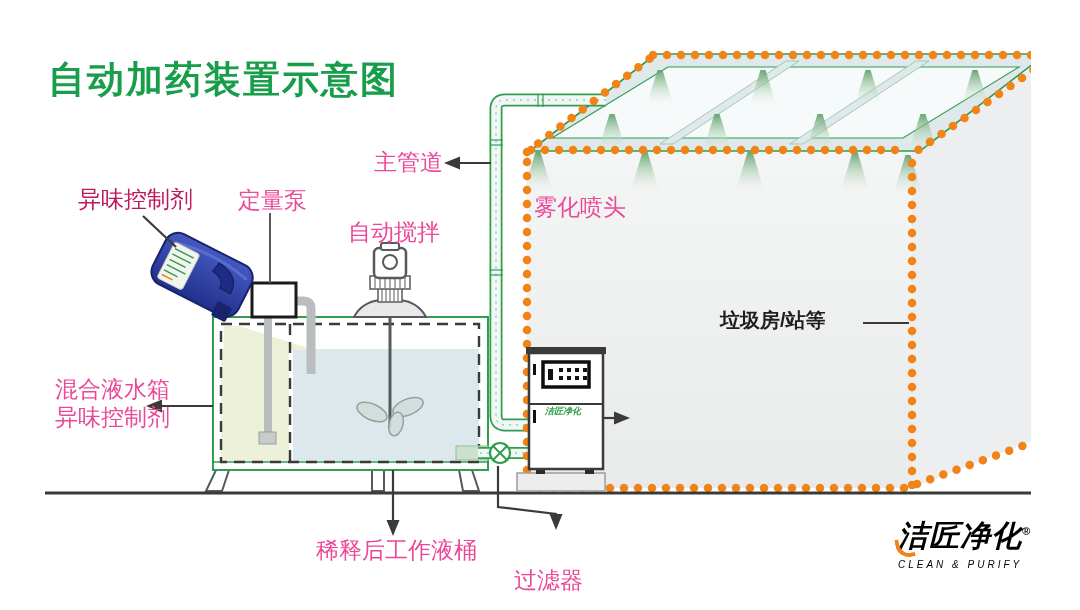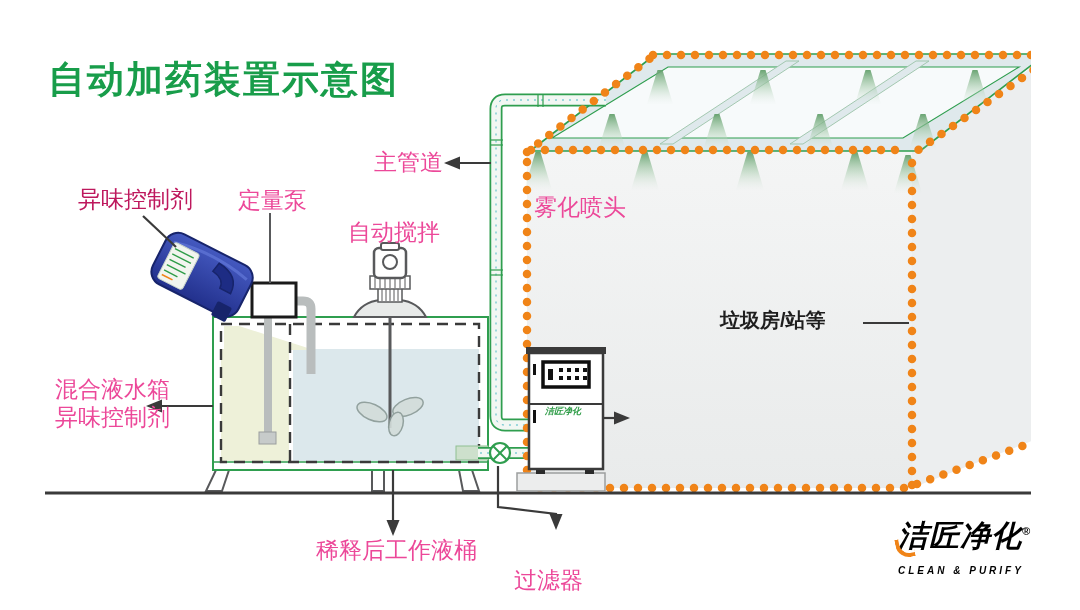--- a/index.html
+++ b/index.html
@@ -16,21 +16,21 @@
   .lbl-room{left:720px;top:308px;font-size:20px;font-weight:bold;color:#1e1e1e;}
   .lbl-acs{left:631px;top:403px;}
   .lbl-raw{left:55px;top:375px;line-height:28px;}
   .lbl-mix{left:337px;top:377px;font-size:24px;color:#4a4a4a;}
   .lbl-diluted{left:316px;top:537px;}
   .lbl-filter{left:514px;top:567px;}
   .lbl-cab-brand{left:545px;top:406px;font-size:9px;font-weight:bold;font-style:italic;color:#2e9c47;}
   .logo-wrap{position:absolute;left:898px;top:516px;width:170px;text-align:left;color:#000000;}
   .logo-name{font-size:30px;font-weight:bold;font-style:italic;letter-spacing:1px;position:relative;}
   .logo-reg{font-size:11px;vertical-align:super;}
-  .logo-tag{font-size:10px;font-weight:bold;font-style:italic;letter-spacing:3px;margin-top:8px;}
+  .logo-tag{font-size:10px;font-weight:normal;font-style:italic;letter-spacing:3px;margin-top:2px;}
   .logo-swash{position:absolute;left:-2px;top:22px;width:14px;height:16px;
               border-left:4px solid #f08418;border-bottom:4px solid #f08418;
               border-bottom-left-radius:14px;transform:rotate(-12deg);}
 </style>
 </head>
 <body>
 
 <div id="stage">
 
 <svg width="1080" height="610" viewBox="0 0 1080 610">

